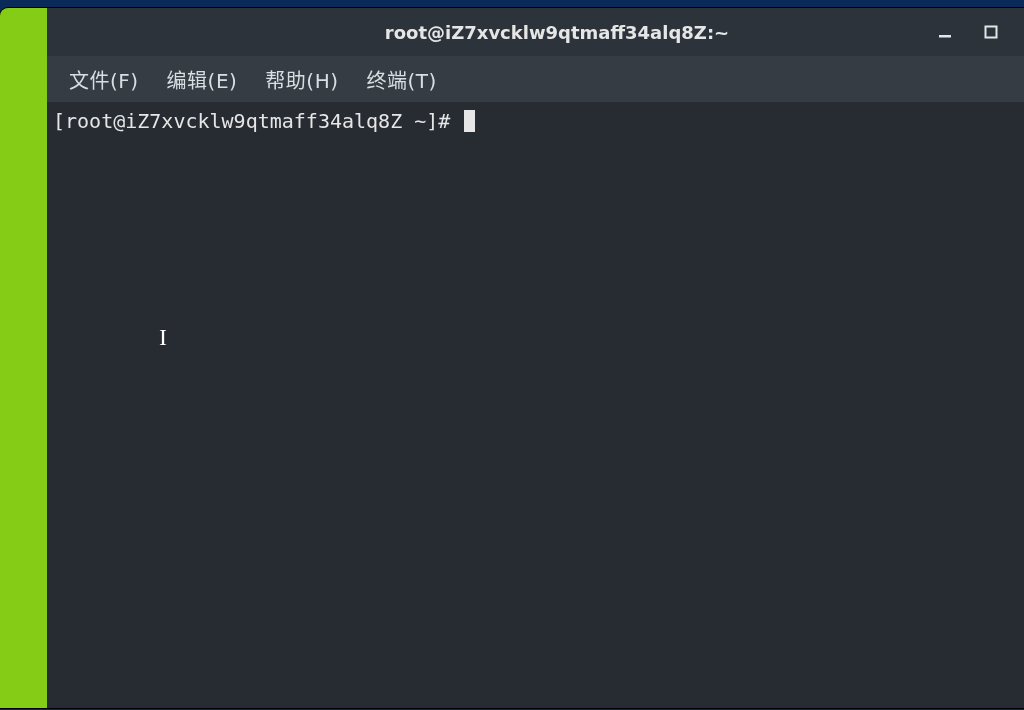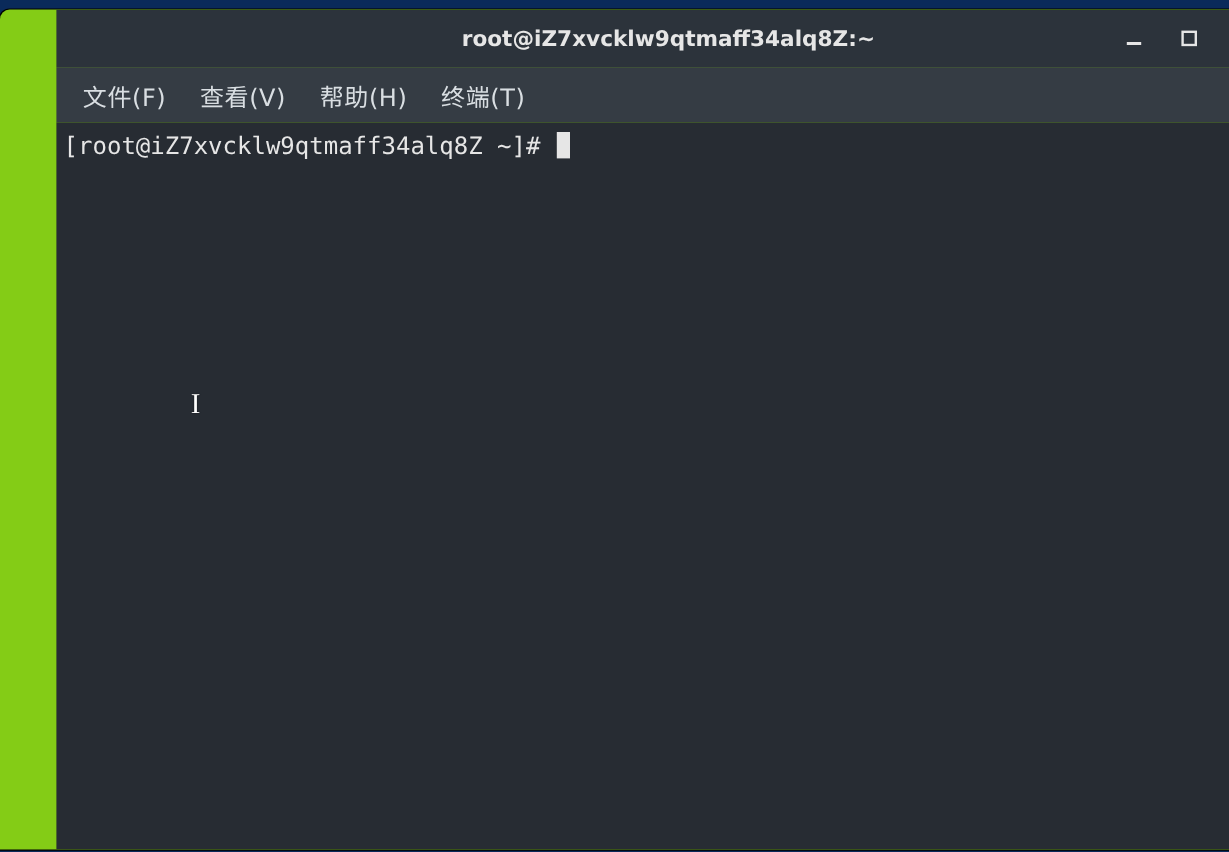--- a/index.html
+++ b/index.html
@@ -143,21 +143,21 @@
         <svg width="14" height="14" viewBox="0 0 14 14">
             <line x1="2" y1="2" x2="12" y2="12" stroke="currentColor" stroke-width="2.4"></line>
             <line x1="12" y1="2" x2="2" y2="12" stroke="currentColor" stroke-width="2.4"></line>
           </svg>
       </div>
     </div>
   </div>
 
   <div class="menubar">
     <div class="menu-item">文件(F)</div>
-    <div class="menu-item">查看(V)</div>
+    <div class="menu-item">编辑(E)</div>
     <div class="menu-item">帮助(H)</div>
     <div class="menu-item">终端(T)</div>
   </div>
 
   <div class="terminal-area">
     <div class="term-line">
       <span class="prompt">[root@iZ7xvcklw9qtmaff34alq8Z ~]# </span>
       <span class="cursor-block"></span>
     </div>
 

